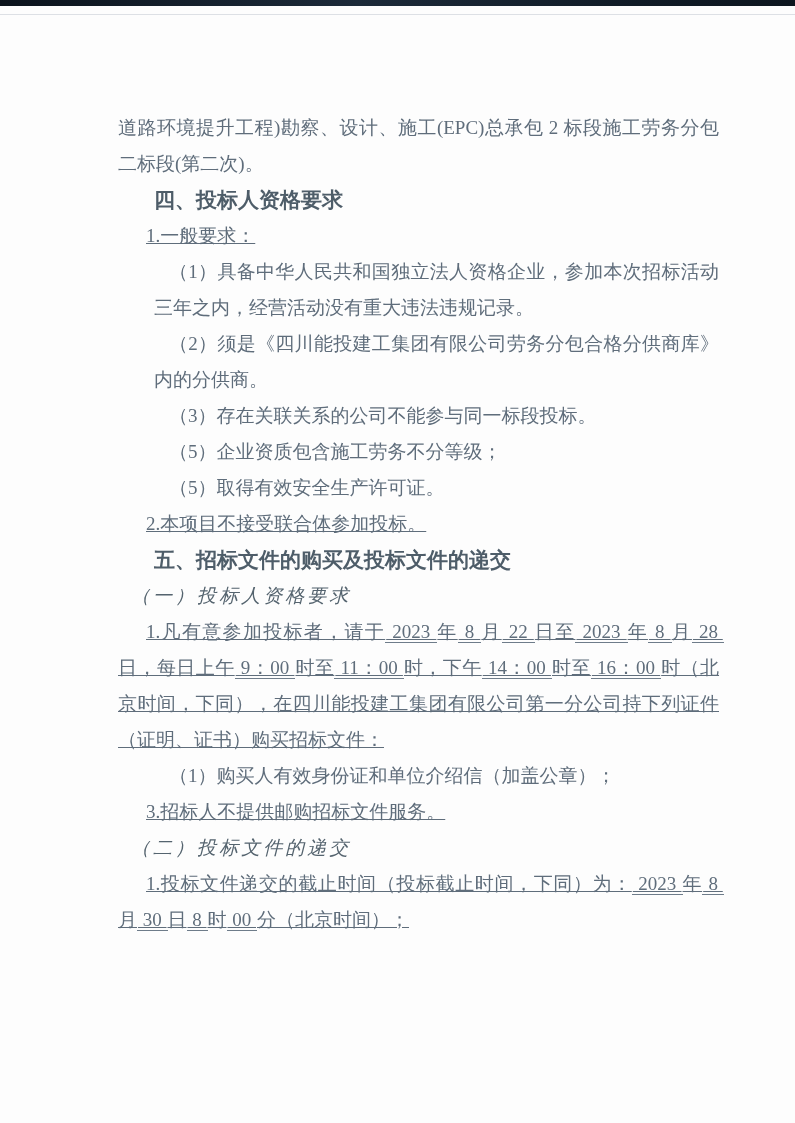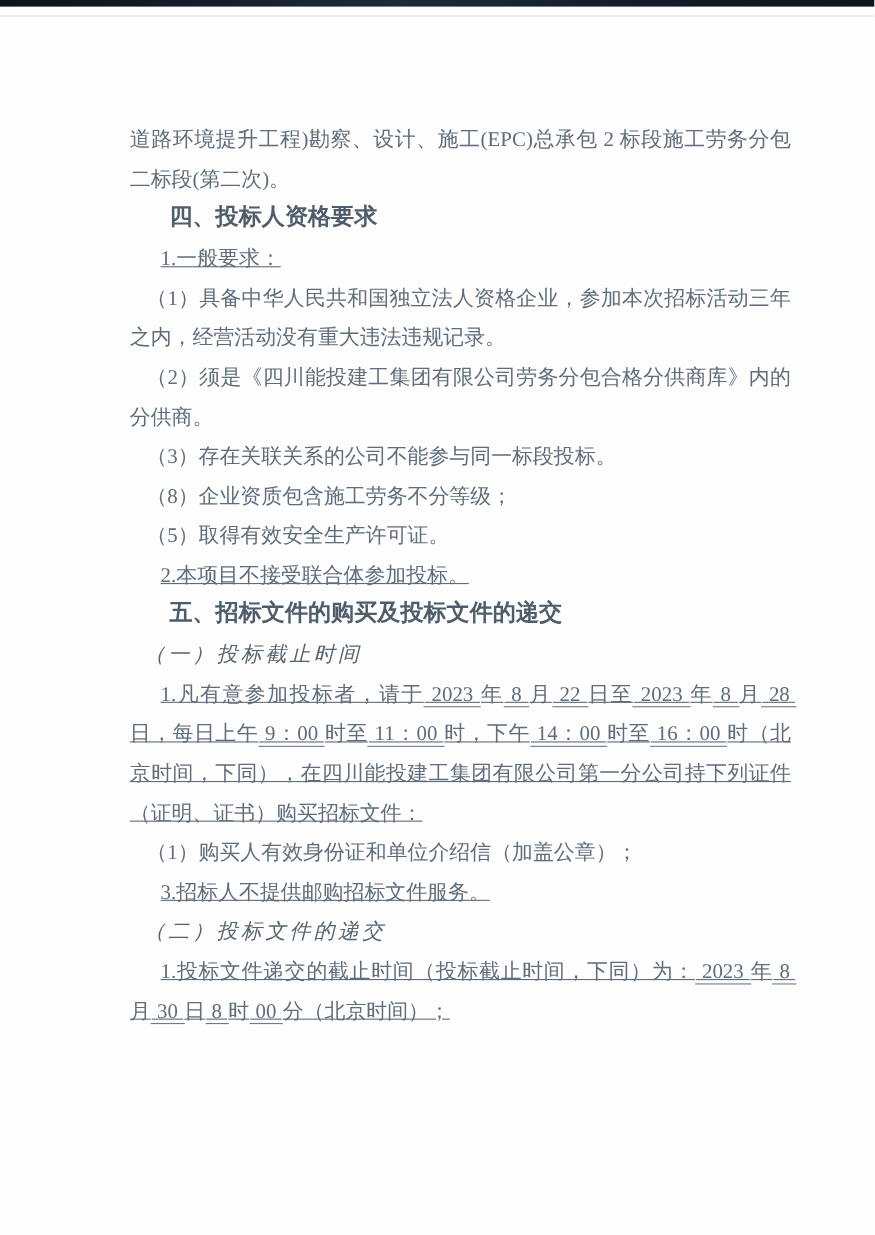--- a/index.html
+++ b/index.html
@@ -33,24 +33,24 @@
   }
   .doc{
     position:absolute;top:110px;left:118px;width:601px;
     color:var(--text);
     font-size:19px;line-height:36px;
     text-align:justify;
   }
   p.blk{margin:0;padding:0;}
   p.body{text-indent:0;}
   p.item{text-indent:28px;text-decoration:underline;}
-  p.pitem{text-indent:15px;}
+  p.pitem{text-indent:15px;margin-left:36px;}
   p.heading{
     text-indent:36px;
-    font-family:Liberation Mono, monospace;
+    font-family:Liberation Serif, serif;
     font-weight:bold;
     font-size:21px;
     color:var(--heading);
     text-align:left;
   }
   p.subheading{
     text-indent:13px;
     font-style:italic;
     letter-spacing:0.16em;
     color:var(--subheading);
@@ -68,24 +68,24 @@
 <div class="page">
   <div class="top-band"></div>
   <div class="scan-line"></div>
   <div class="doc">
       <p class="blk body"><span class="run">道路环境提升工程)勘察、设计、施工(EPC)总承包 2 标段施工劳务分包二标段(第二次)。</span></p>
       <p class="blk heading"><span class="run">四、投标人资格要求</span></p>
       <p class="blk item"><span class="run">1.一般要求：</span></p>
       <p class="blk pitem"><span class="run">（1）具备中华人民共和国独立法人资格企业，参加本次招标活动三年之内，经营活动没有重大违法违规记录。</span></p>
       <p class="blk pitem"><span class="run">（2）须是《四川能投建工集团有限公司劳务分包合格分供商库》内的分供商。</span></p>
       <p class="blk pitem"><span class="run">（3）存在关联关系的公司不能参与同一标段投标。</span></p>
-      <p class="blk pitem"><span class="run">（8）企业资质包含施工劳务不分等级；</span></p>
+      <p class="blk pitem"><span class="run">（5）企业资质包含施工劳务不分等级；</span></p>
       <p class="blk pitem"><span class="run">（5）取得有效安全生产许可证。</span></p>
       <p class="blk item"><span class="run">2.本项目不接受联合体参加投标。</span></p>
       <p class="blk heading"><span class="run">五、招标文件的购买及投标文件的递交</span></p>
-      <p class="blk subheading"><span class="run">（一）投标截止时间</span></p>
+      <p class="blk subheading"><span class="run">（一）投标人资格要求</span></p>
       <p class="blk item"><span class="run">1.凡有意参加投标者，请于</span><span class="run u"> 2023 </span><span class="run">年</span><span class="run u"> 8 </span><span class="run">月</span><span class="run u"> 22 </span><span class="run">日至</span><span class="run u"> 2023 </span><span class="run">年</span><span class="run u"> 8 </span><span class="run">月</span><span class="run u"> 28 </span><span class="run">日，每日上午</span><span class="run u"> 9：00 </span><span class="run">时至</span><span class="run u"> 11：00 </span><span class="run">时，下午</span><span class="run u"> 14：00 </span><span class="run">时至</span><span class="run u"> 16：00 </span><span class="run">时（北京时间，下同），在四川能投建工集团有限公司第一分公司持下列证件（证明、证书）购买招标文件：</span></p>
       <p class="blk pitem"><span class="run">（1）购买人有效身份证和单位介绍信（加盖公章）；</span></p>
       <p class="blk item"><span class="run">3.招标人不提供邮购招标文件服务。</span></p>
       <p class="blk subheading"><span class="run">（二）投标文件的递交</span></p>
       <p class="blk item"><span class="run">1.投标文件递交的截止时间（投标截止时间，下同）为：</span><span class="run u"> 2023 </span><span class="run">年</span><span class="run u"> 8 </span><span class="run">月</span><span class="run u"> 30 </span><span class="run">日</span><span class="run u"> 8 </span><span class="run">时</span><span class="run u"> 00 </span><span class="run">分（北京时间）；</span></p>
     </div>
 </div>
 
 </body></html>

